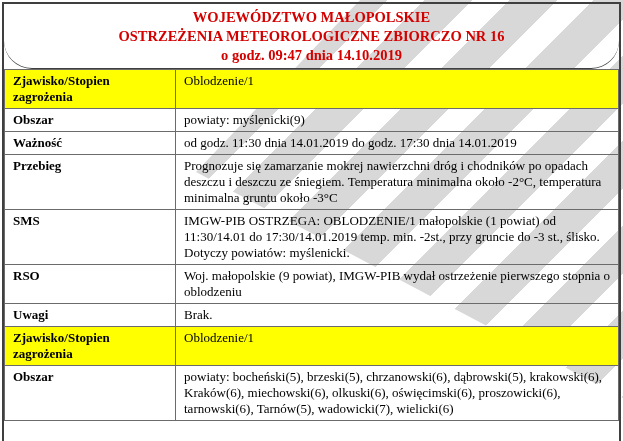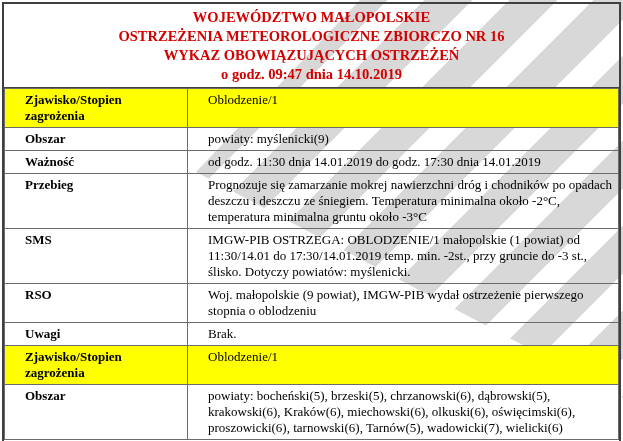--- a/index.html
+++ b/index.html
@@ -17,44 +17,44 @@
   }
   .doc{
     position:absolute;left:2px;top:2px;width:615px;height:439px;
     border:2px solid var(--border-dark);border-bottom:none;
     z-index:1;background:transparent;overflow:hidden;
   }
   .doc-header{
     text-align:center;color:var(--title-red);font-weight:bold;
     font-size:14.5px;line-height:19px;padding:4px 2px 3px 2px;
     border-bottom:1px solid var(--border-dark);
+    border-radius:28px;
   }
   table.warnings{
     width:100%;border-collapse:collapse;table-layout:fixed;
     font-size:13px;color:#000;
   }
   table.warnings td{
     border:1px solid var(--border-mid);
-    padding:3px 4px 3px 20px;line-height:16px;vertical-align:top;
+    padding:3px 4px 3px 8px;line-height:16px;vertical-align:top;
     background:transparent;word-wrap:break-word;
   }
   td.label{width:158px;font-weight:bold;}
   td.value{padding-left:5px;}
   tr.highlight td{background:var(--highlight);}
 </style>
 </head>
 <body style="--title-red: #d40000; --highlight: #ffff00; --stripe: #d8d8d8; --border-dark: #3f3f3f; --border-mid: #6b6b6b;">
 
 <div class="watermark"></div>
 
 <div class="doc">
   <div class="doc-header">
     <div>WOJEWÓDZTWO MAŁOPOLSKIE</div>
     <div>OSTRZEŻENIA METEOROLOGICZNE ZBIORCZO NR 16</div>
-    <div>WYKAZ OBOWIĄZUJĄCYCH OSTRZEŻEŃ</div>
     <div>o godz. 09:47 dnia 14.10.2019</div>
   </div>
 
   <table class="warnings">
     <tbody>
         <tr class="highlight">
           <td class="label">Zjawisko/Stopien zagrożenia</td>
           <td class="value">Oblodzenie/1</td>
         </tr>
         <tr>

